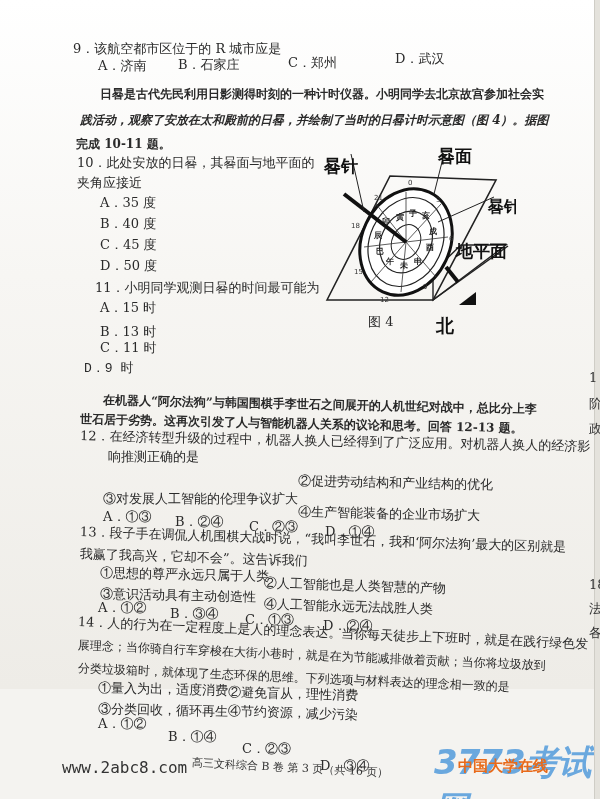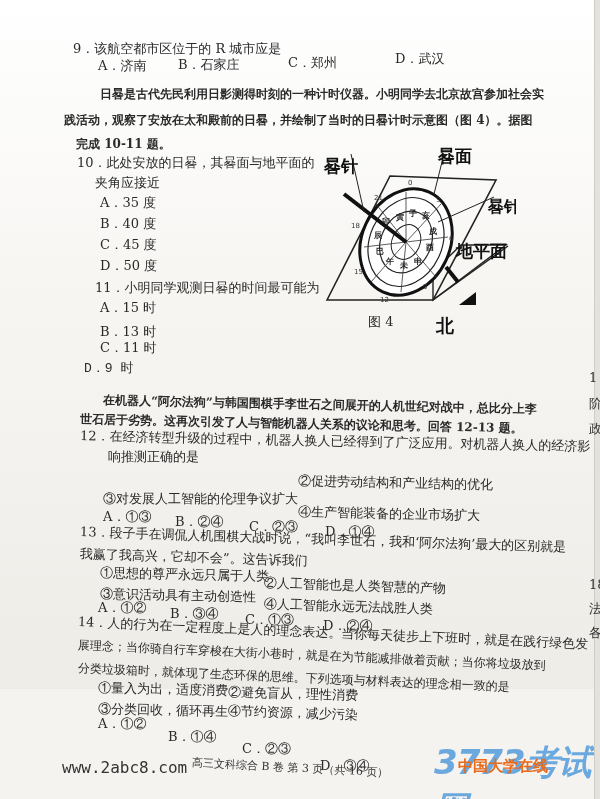--- a/index.html
+++ b/index.html
@@ -42,25 +42,25 @@
 
 <div class="page">
 
   <div class="t" style="left:73px;top:41px;">9．该航空都市区位于的 R 城市应是</div>
   <div class="t" style="left:98px;top:58px;">A．济南</div>
   <div class="t" style="left:178px;top:57px;">B．石家庄</div>
   <div class="t" style="left:288px;top:55px;">C．郑州</div>
   <div class="t" style="left:395px;top:51px;">D．武汉</div>
 
   <div class="t bold" style="left:100px;top:86px;">日晷是古代先民利用日影测得时刻的一种计时仪器。小明同学去北京故宫参加社会实</div>
-  <div class="t bold" style="left:64px;top:112px;">践活动，观察了安放在太和殿前的日晷，并绘制了当时的日晷计时示意图（图 4）。据图</div>
+  <div class="t bold" style="left:80px;top:112px;font-style:italic;">践活动，观察了安放在太和殿前的日晷，并绘制了当时的日晷计时示意图（图 4）。据图</div>
   <div class="t bold" style="left:76px;top:136px;">完成 10-11 题。</div>
 
   <div class="t" style="left:77px;top:155px;">10．此处安放的日晷，其晷面与地平面的</div>
-  <div class="t" style="left:77px;top:175px;margin-left:18px;">夹角应接近</div>
+  <div class="t" style="left:77px;top:175px;">夹角应接近</div>
   <div class="t" style="left:100px;top:195px;">A．35 度</div>
   <div class="t" style="left:100px;top:216px;">B．40 度</div>
   <div class="t" style="left:100px;top:237px;">C．45 度</div>
   <div class="t" style="left:100px;top:258px;">D．50 度</div>
 
   <div class="t" style="left:77px;top:280px;margin-left:18px;">11．小明同学观测日晷的时间最可能为</div>
   <div class="t" style="left:100px;top:300px;">A．15 时</div>
   <div class="t" style="left:100px;top:324px;">B．13 时</div>
   <div class="t" style="left:100px;top:340px;">C．11 时</div>
   <div class="t" style="left:84px;top:361px;font-family:Liberation Mono, monospace;">D．9 时</div>

